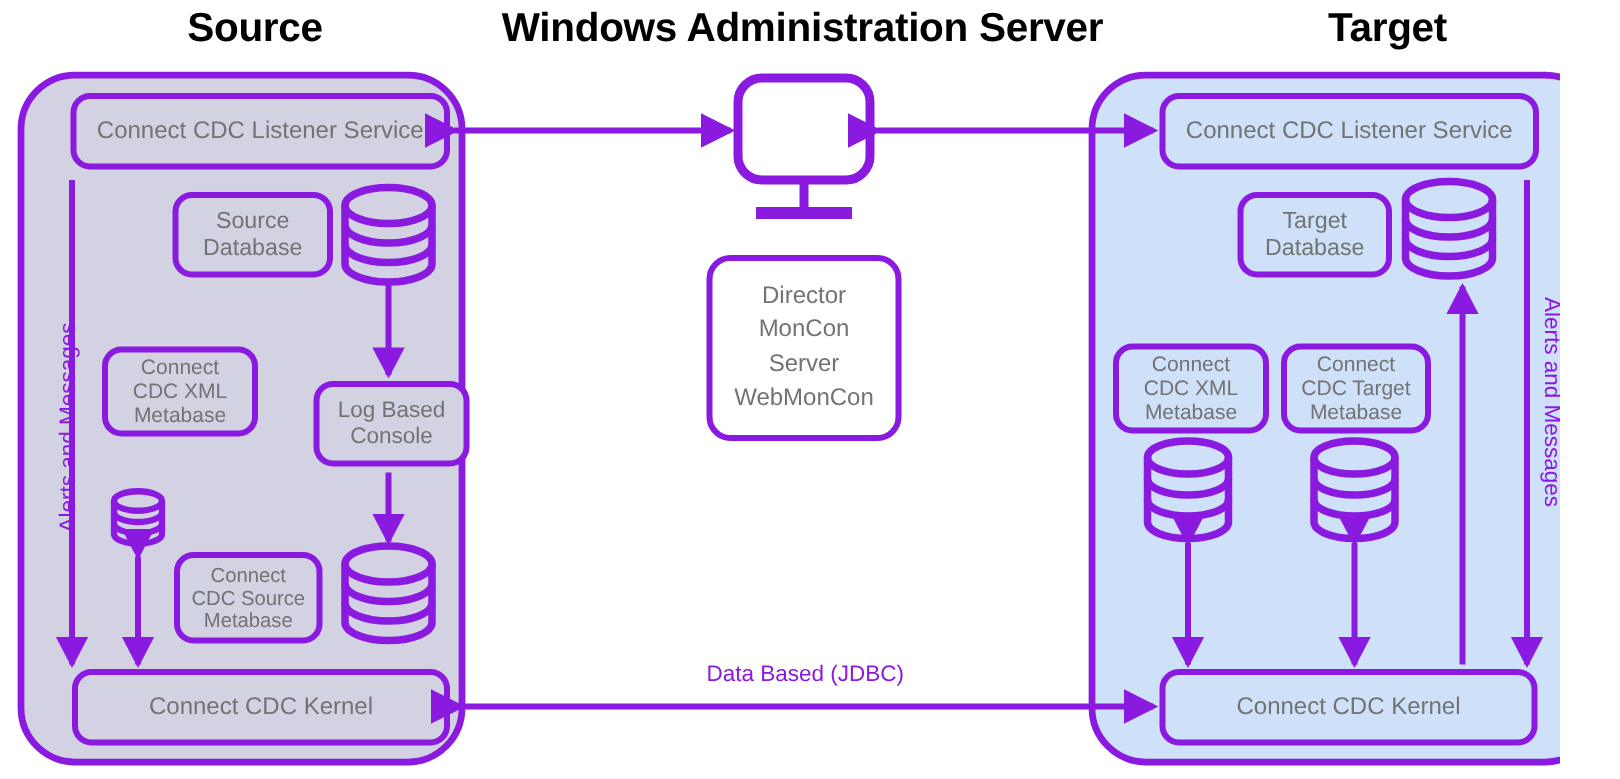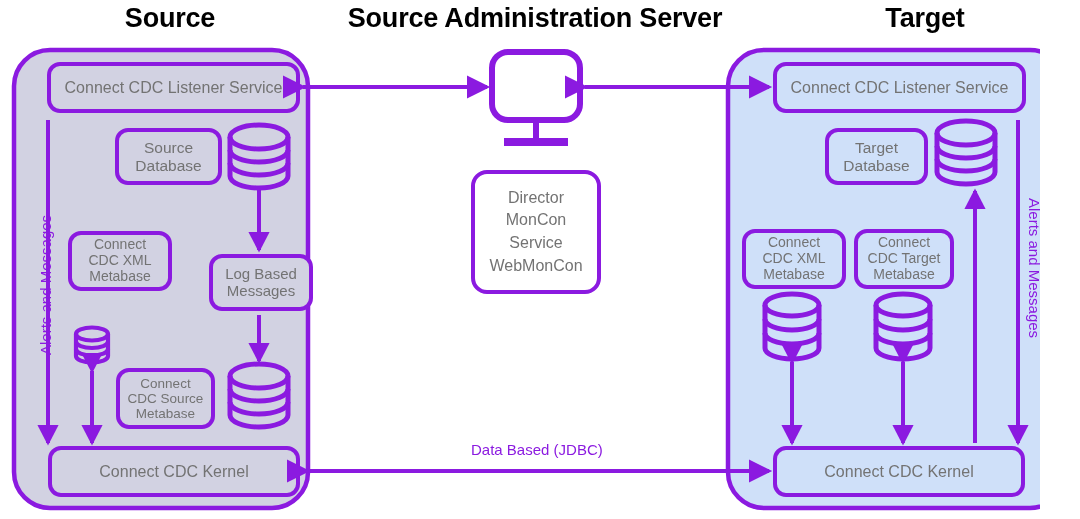--- a/index.html
+++ b/index.html
@@ -143,46 +143,46 @@
 
     <line x1="792" y1="362" x2="792" y2="443" stroke="#8b1ae0" stroke-width="4" marker-start="url(#ah)" marker-end="url(#ah)"></line>
     <line x1="903" y1="362" x2="903" y2="443" stroke="#8b1ae0" stroke-width="4" marker-start="url(#ah)" marker-end="url(#ah)"></line>
     <line x1="975" y1="443" x2="975" y2="191" stroke="#8b1ae0" stroke-width="4" marker-end="url(#ah)"></line>
     <line x1="1018" y1="120" x2="1018" y2="443" stroke="#8b1ae0" stroke-width="4" marker-end="url(#ah)"></line>
 
     <line x1="307" y1="471" x2="769" y2="471" stroke="#8b1ae0" stroke-width="4" marker-start="url(#ahs)" marker-end="url(#ahs)"></line>
   </svg>
 
   <div class="title" style="left:90px;top:3px;width:160px;">Source</div>
-  <div class="title" style="left:285px;top:3px;width:500px;">Source Administration Server</div>
+  <div class="title" style="left:285px;top:3px;width:500px;">Windows Administration Server</div>
   <div class="title" style="left:845px;top:3px;width:160px;">Target</div>
 
   <div class="nodelabel" style="left:49px;top:64px;width:249px;height:47px;font-size:16px;">Connect CDC Listener Service</div>
 
   <div class="nodelabel" style="left:117px;top:130px;width:103px;height:53px;font-size:15.5px;">Source
 Database</div>
 
   <div class="nodelabel" style="left:70px;top:233px;width:100px;height:56px;font-size:14px;">Connect
 CDC XML
 Metabase</div>
 
   <div class="nodelabel" style="left:211px;top:256px;width:100px;height:53px;font-size:15px;">Log Based
-Messages</div>
+Console</div>
 
   <div class="nodelabel" style="left:118px;top:370px;width:95px;height:57px;font-size:13.5px;">Connect
 CDC Source
 Metabase</div>
 
   <div class="nodelabel" style="left:50px;top:448px;width:248px;height:47px;font-size:16px;">Connect CDC Kernel</div>
 
   <div class="axislabel rot-left" style="left:37px;top:355px;">Alerts and Messages</div>
 
   <div class="nodelabel" style="left:473px;top:172px;width:126px;height:120px;font-size:16px;line-height:1.42;">Director
 MonCon
-Service
+Server
 WebMonCon</div>
 
   <div class="nodelabel" style="left:775px;top:64px;width:249px;height:47px;font-size:16px;">Connect CDC Listener Service</div>
 
   <div class="nodelabel" style="left:827px;top:130px;width:99px;height:53px;font-size:15.5px;">Target
 Database</div>
 
   <div class="nodelabel" style="left:744px;top:231px;width:100px;height:56px;font-size:14px;">Connect
 CDC XML
 Metabase</div>

